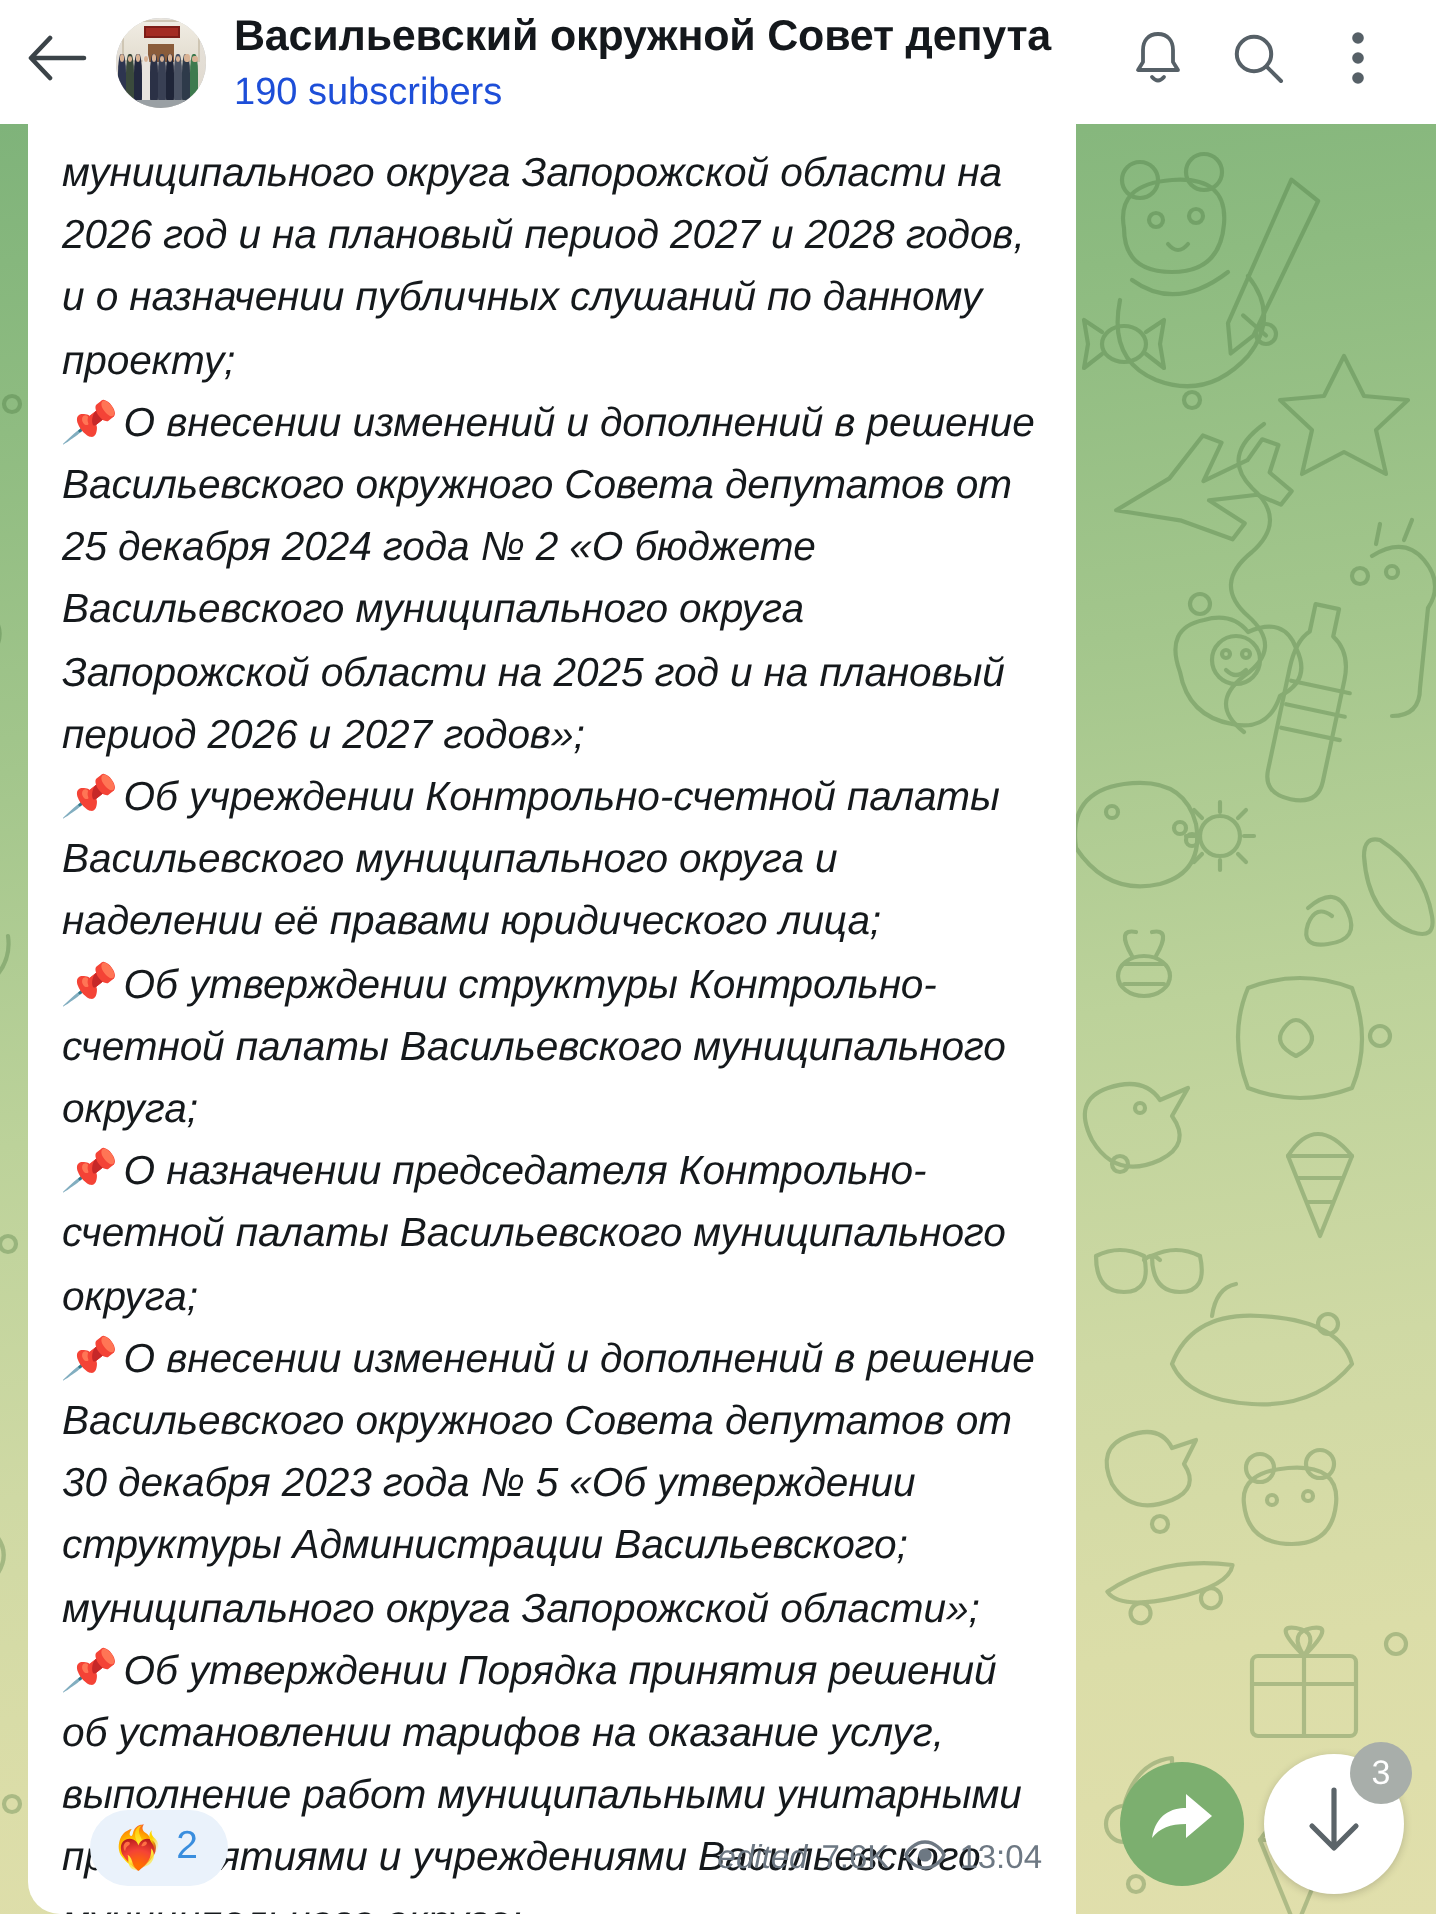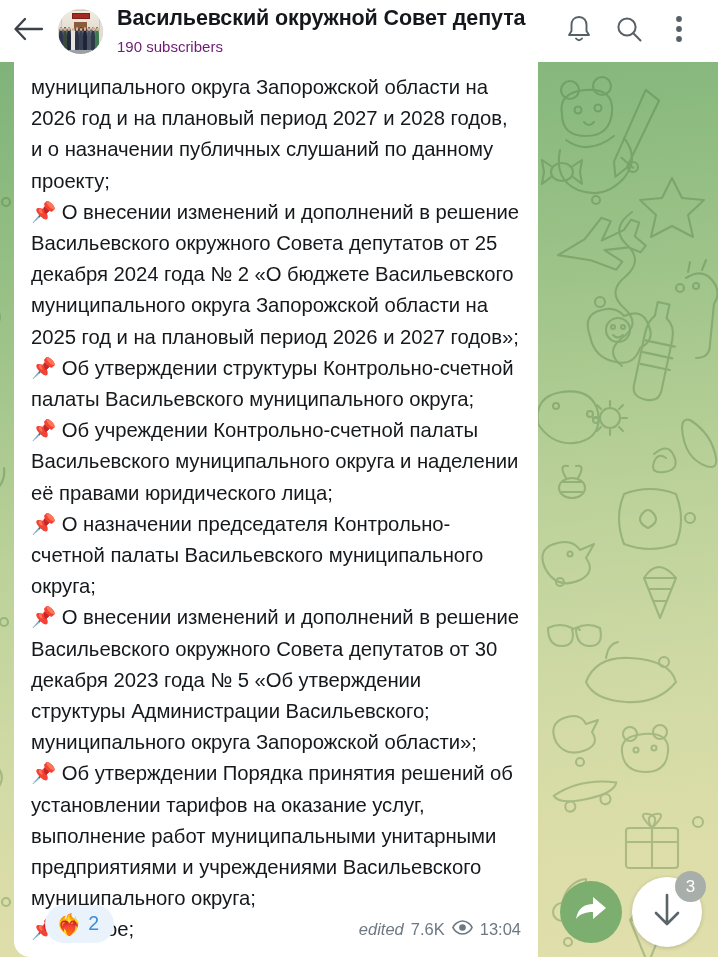--- a/index.html
+++ b/index.html
@@ -85,22 +85,22 @@
   }
   .chat-title {
     font-size: 21.5px;
     font-weight: 700;
     color: #14181c;
     line-height: 27px;
     white-space: nowrap;
     letter-spacing: -0.1px;
   }
   .chat-sub {
-    font-size: 15px;
-    color: #701a75;
+    font-size: 19px;
+    color: #1d4ed8;
     line-height: 22px;
     white-space: nowrap;
     margin-top: 4px;
   }
 
   .hdr-icons { display:flex; align-items:center; flex: 0 0 auto; }
   .hdr-btn {
     width: 50px; height: 50px;
     display:flex; align-items:center; justify-content:center;
     cursor: pointer;
@@ -143,21 +143,21 @@
     overflow: hidden;
   }
 
   .msg-text {
     font-size: 20.3px;
     line-height: 31.2px;
     color: #15191c;
     letter-spacing: -0.05px;
     word-wrap: break-word;
   }
-  .msg-text p { margin: 0; }
+  .msg-text p { margin: 0; font-style: italic; }
   .blank-line { height: 31px; }
 
   
   .date-badge {
     position: absolute;
     top: 79px;
     left: 50%;
     transform: translateX(-50%);
     background: rgba(166, 200, 155, 0.80);
     color: #ffffff;
@@ -416,22 +416,22 @@
         <path d="M-8 700 q16 12 6 26"></path>
         <circle cx="6" cy="840" r="4"></circle>
       </g>
     </svg>
   </div>
 
   <div class="bubble">
     <div class="msg-text">
       <p>муниципального округа Запорожской области на 2026 год и на плановый период 2027 и 2028 годов, и о назначении публичных слушаний по данному проекту;</p>
       <p>📌 О внесении изменений и дополнений в решение Васильевского окружного Совета депутатов от 25 декабря 2024 года № 2 «О бюджете Васильевского муниципального округа Запорожской области на 2025 год и на плановый период 2026 и 2027 годов»;</p>
+      <p>📌 Об учреждении Контрольно-счетной палаты Васильевского муниципального округа и наделении её правами юридического лица;</p>
       <p>📌 Об утверждении структуры Контрольно-счетной палаты Васильевского муниципального округа;</p>
-      <p>📌 Об учреждении Контрольно-счетной палаты Васильевского муниципального округа и наделении её правами юридического лица;</p>
       <p>📌 О назначении председателя Контрольно-счетной палаты Васильевского муниципального округа;</p>
       <p>📌 О внесении изменений и дополнений в решение Васильевского окружного Совета депутатов от 30 декабря 2023 года № 5 «Об утверждении структуры Администрации Васильевского; муниципального округа Запорожской области»;</p>
       <p>📌 Об утверждении Порядка принятия решений об установлении тарифов на оказание услуг, выполнение работ муниципальными унитарными предприятиями и учреждениями Васильевского муниципального округа;</p>
       <p>📌 Разное;</p>
       <div class="blank-line"></div>
 
     </div>
 
     <div class="reaction-pill">
       <span class="reaction-emoji">❤️‍🔥</span>

